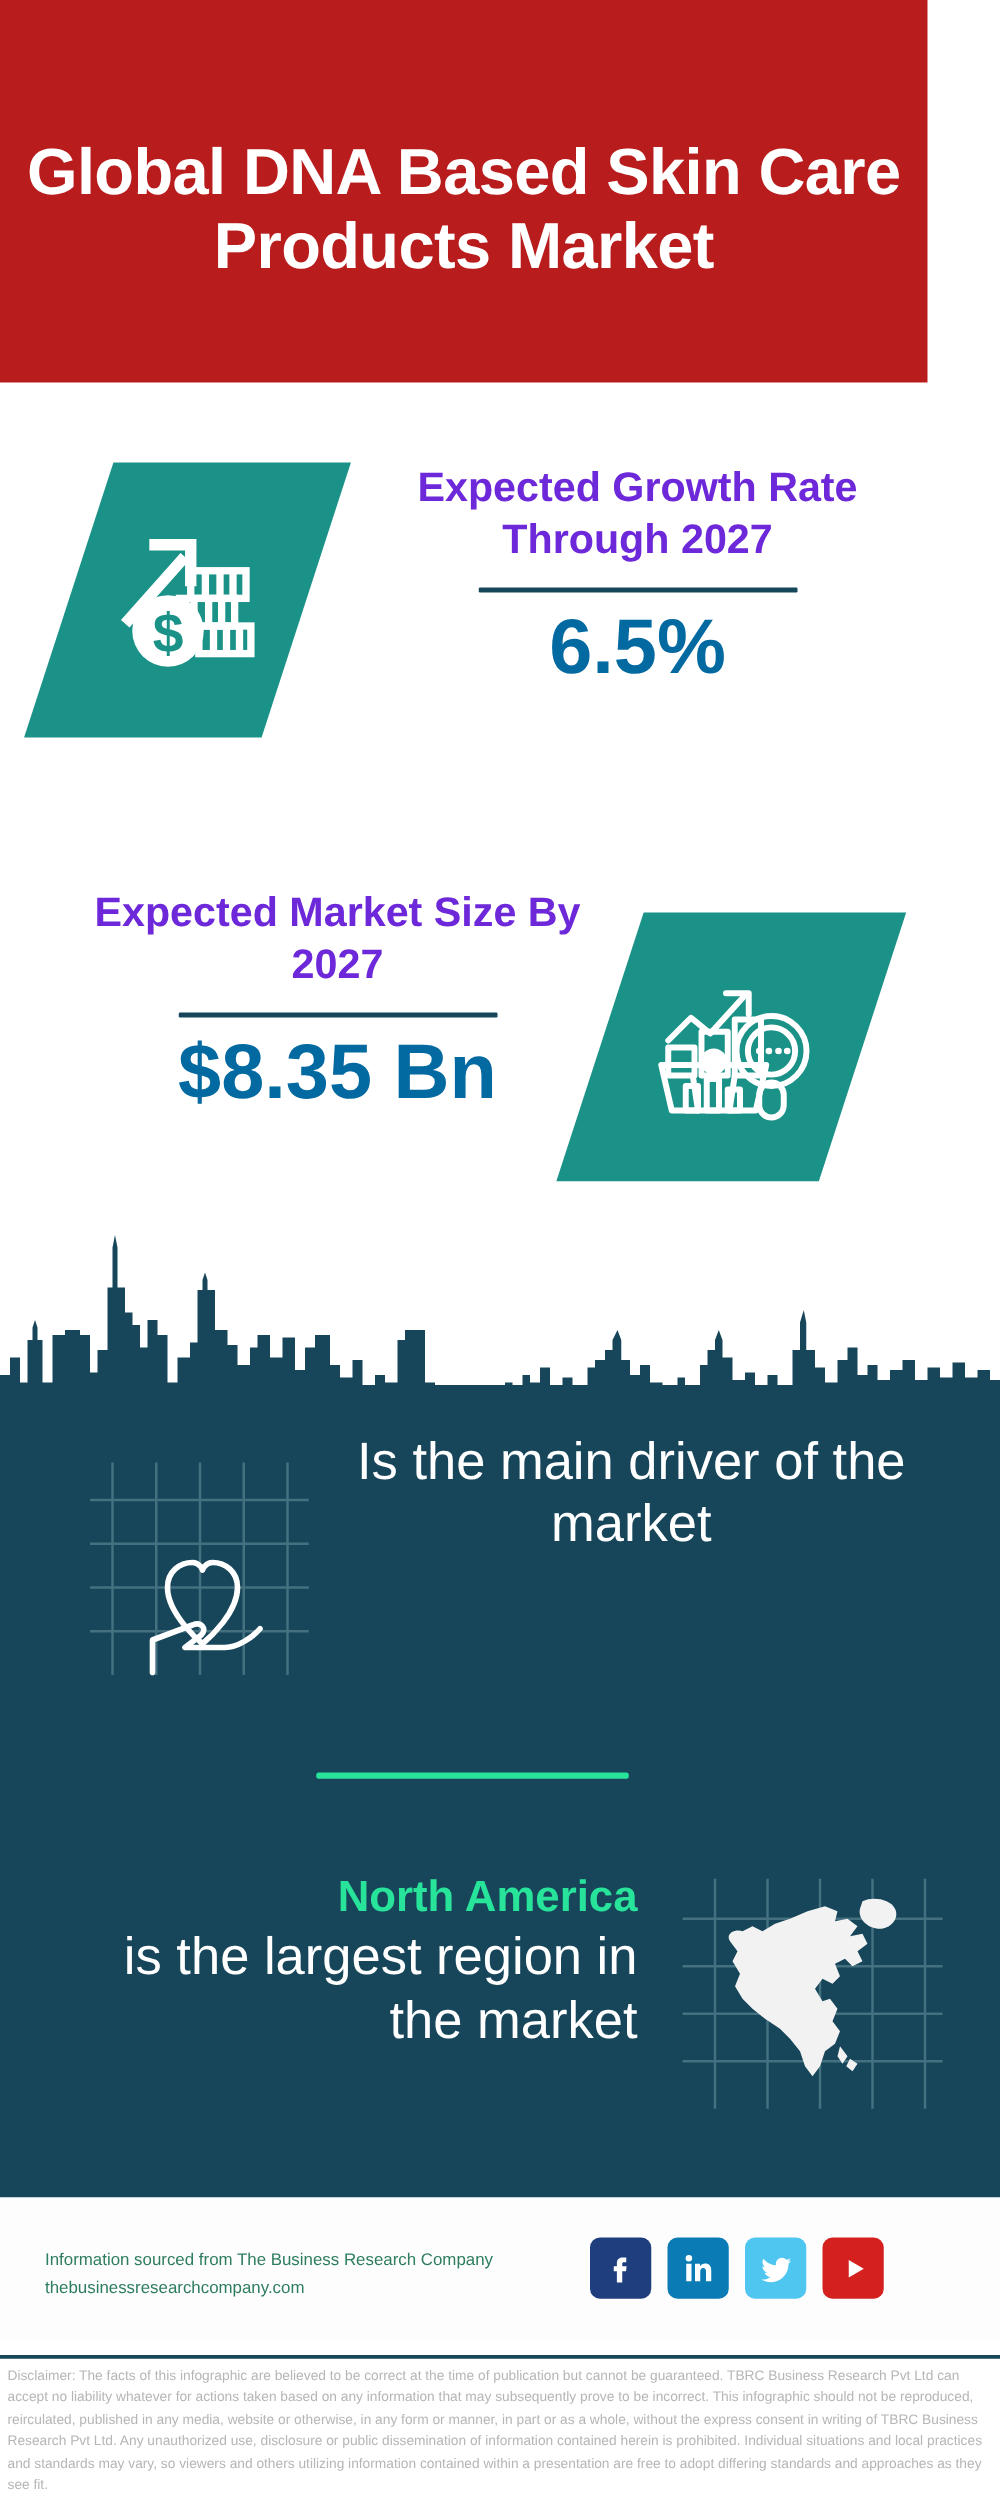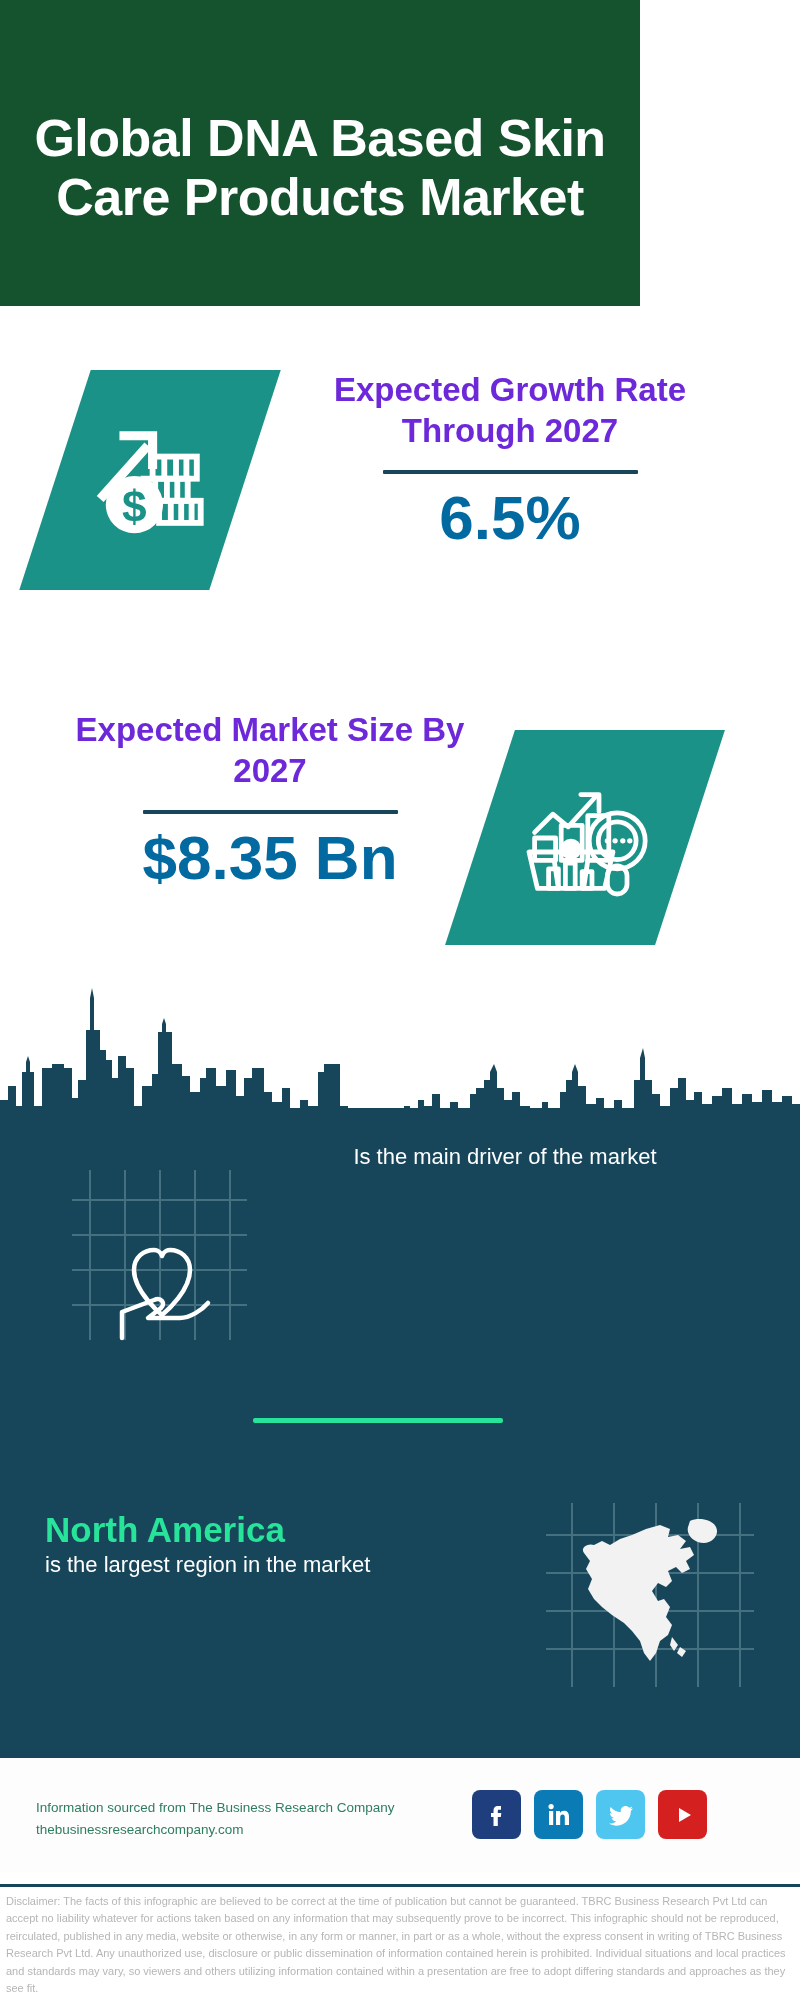--- a/index.html
+++ b/index.html
@@ -7,22 +7,22 @@
     width:800px;height:2000px;
     background:#ffffff;
     font-family:"Liberation Sans","DejaVu Sans",sans-serif;
     overflow:hidden;
     position:relative;
   }
   .page{width:800px;height:2000px;position:relative;overflow:hidden;background:#fff;}
 
   
   .header{
-    position:absolute;left:0;top:0;width:640px;height:306px;
-    background:#14532d;
+    position:absolute;left:0;top:0;width:742px;height:306px;
+    background:#b91c1c;
     display:flex;align-items:center;justify-content:center;
   }
   .header-title{
     color:#ffffff;
     font-size:52px;
     font-weight:bold;
     line-height:1.14;
     text-align:center;
     letter-spacing:-0.5px;
     width:700px;
@@ -90,33 +90,33 @@
   .driver-icon{
     position:absolute;left:62px;top:30px;width:195px;height:190px;
   }
   .driver-text{
     position:absolute;left:255px;top:12px;width:500px;text-align:center;
   }
   .hl{
     color:#28e49b;font-size:35px;font-weight:bold;line-height:1.18;display:block;
   }
   .sub{
-    color:#ffffff;font-size:22px;font-weight:normal;line-height:1.2;display:block;margin-top:2px;
+    color:#ffffff;font-size:42px;font-weight:normal;line-height:1.2;display:block;margin-top:2px;
   }
 
   .divider{
     position:absolute;left:253px;top:1418px;width:250px;height:5px;background:#28e49b;border-radius:2px;
   }
 
   
   .region{
     position:absolute;left:0;top:1495px;width:800px;
   }
   .region-text{
-    position:absolute;left:45px;top:14px;width:465px;text-align:left;
+    position:absolute;left:45px;top:2px;width:465px;text-align:right;
   }
   .region-icon{
     position:absolute;left:540px;top:0px;width:220px;height:200px;
   }
 
   
   .footer{
     position:absolute;left:0;top:1758px;width:800px;height:114px;background:#fdfdfd;
   }
   .footer-text{

